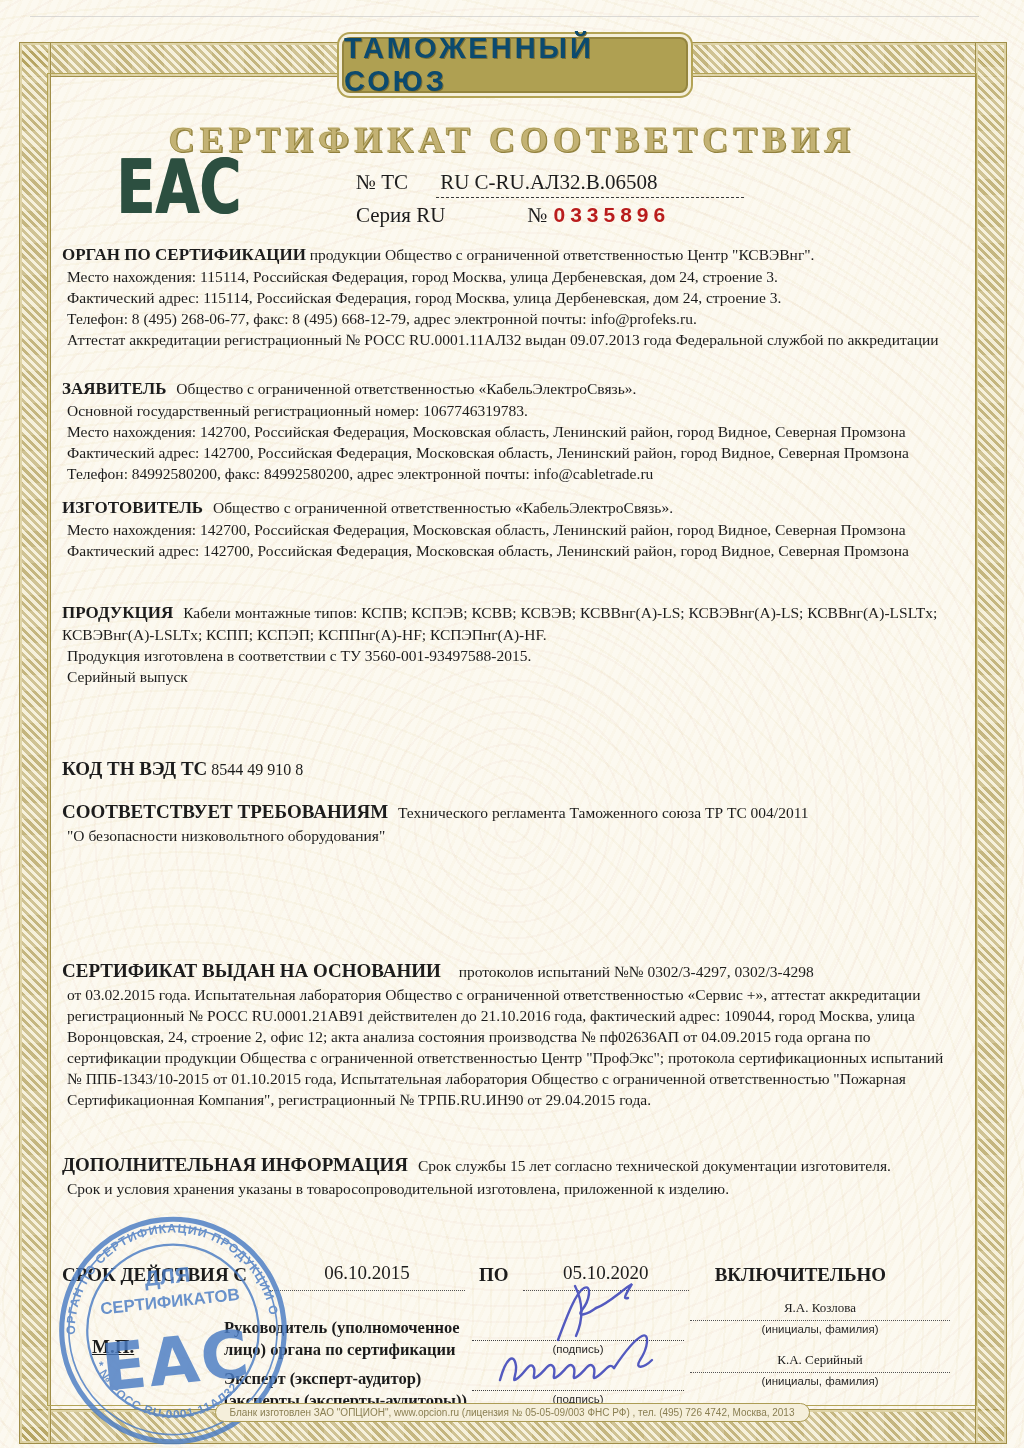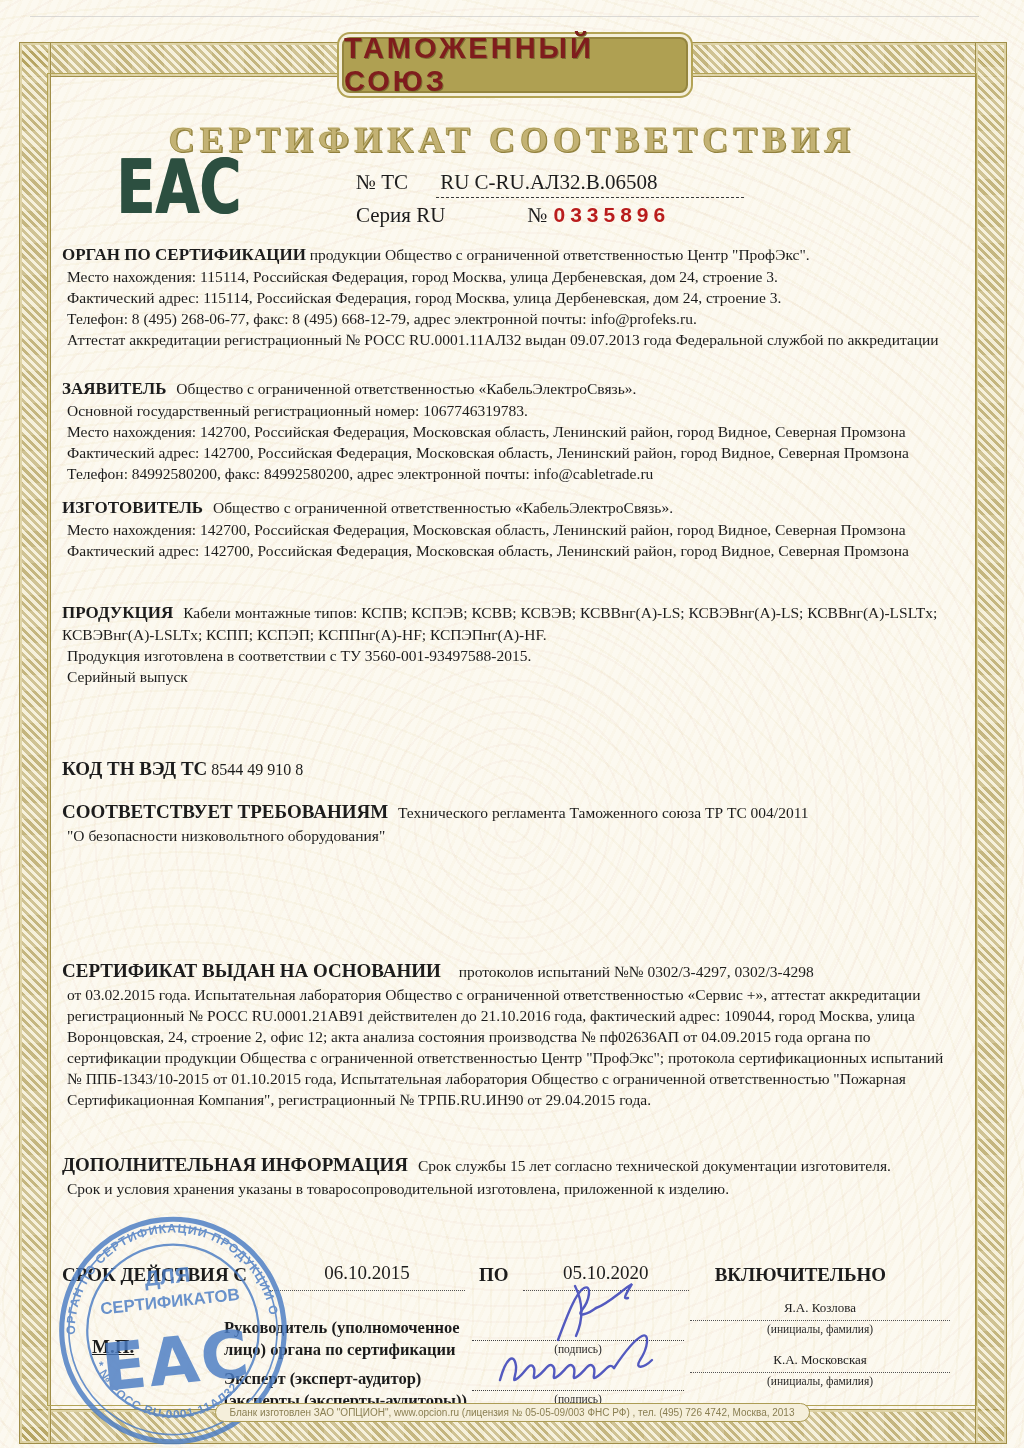--- a/index.html
+++ b/index.html
@@ -31,21 +31,21 @@
        repeating-linear-gradient(45deg, rgba(167,148,78,.45) 0 3px, rgba(247,242,222,.85) 3px 6px),
        repeating-linear-gradient(0deg, rgba(190,172,100,.5) 0 16px, rgba(236,227,192,.7) 16px 32px);}
   .inner-line{position:absolute;left:47px;top:73px;right:47px;bottom:42px;border:1.5px solid #b3a355;pointer-events:none;}
 
   
   .banner{position:absolute;left:342px;top:37px;width:342px;height:52px;
       background:#afa052;border:2px solid #94853f;border-radius:8px;
       box-shadow:0 0 0 3px #f4efda, 0 0 0 5px #b3a355;
       display:flex;align-items:center;justify-content:center;}
   .banner span{font-family:"Liberation Sans",sans-serif;font-weight:bold;font-size:29px;
-      letter-spacing:3px;color:#7f1d1d;text-shadow:1px 1px 0 #7d6f33;}
+      letter-spacing:3px;color:#0c4a6e;text-shadow:1px 1px 0 #7d6f33;}
   .eac-mark{position:absolute;left:116px;top:136px;width:90px;height:84px;
       font-family:"DejaVu Sans",sans-serif;font-weight:900;font-size:62px;color:#2c4f40;
       transform:scale(.92,1.22);transform-origin:left top;letter-spacing:0px;line-height:84px;
       text-shadow:1px 0 0 #2c4f40;}
   .cert-title{position:absolute;left:0;top:119px;width:1024px;text-align:center;
       font-family:"Liberation Serif",serif;font-weight:bold;font-size:36px;letter-spacing:5px;
       color:#c3b274;-webkit-text-stroke:.6px #96863f;
       text-shadow:1px 1px 0 #8f7f3e,-1px -1px 0 #efe7c6;}
   .numline{position:absolute;left:356px;top:170px;font-size:21px;}
   .numline .lbl{margin-right:28px;}
@@ -69,21 +69,21 @@
   .validity .date{border-bottom:1px dotted #555;text-align:center;min-width:180px;padding:0 8px 6px 8px;}
   .validity .po{font-weight:bold;margin:0 14px;padding-bottom:3px;}
   .validity .incl{font-weight:bold;margin-left:26px;padding-bottom:3px;}
 
   
   .mp{position:absolute;left:92px;top:1336px;font-weight:bold;font-size:19px;z-index:2;text-decoration:underline;}
   .role{position:absolute;left:224px;width:260px;font-weight:bold;font-size:16.5px;line-height:1.32;z-index:2;}
   .sigcol{position:absolute;width:212px;text-align:center;z-index:2;}
   .sigcol .sigbox{border-bottom:1px dotted #444;height:52px;position:relative;}
   .sigcol svg{position:absolute;left:0;bottom:-8px;}
-  .cap{font-family:Liberation Serif, serif;font-size:11.5px;color:#2a2a2a;padding-top:2px;}
+  .cap{font-family:Liberation Sans, sans-serif;font-size:11.5px;color:#2a2a2a;padding-top:2px;}
   .namecol{position:absolute;width:260px;text-align:center;z-index:2;}
   .namecol .nm{font-size:13px;padding-bottom:4px;border-bottom:1px dotted #555;}
 
   
   .stamp{position:absolute;left:48px;top:1208px;width:250px;height:245px;z-index:3;opacity:.82;
       transform:rotate(-6deg);pointer-events:none;}
   .stamp text{fill:#4a7cc4;}
 
   
   .footer{position:absolute;left:0;top:1402px;width:1024px;text-align:center;z-index:4;}
@@ -110,21 +110,21 @@
 
   <div class="numline">
     <span class="lbl">№ ТС</span><span class="val">RU C-RU.АЛ32.В.06508</span>
   </div>
   <div class="serline">
     <span class="lbl">Серия RU</span><span class="no">№</span><span class="red">0335896</span>
   </div>
 
   <div class="sec" style="top:243px">
     <span class="h">ОРГАН ПО СЕРТИФИКАЦИИ</span>
-    <span>продукции Общество с ограниченной ответственностью Центр "ПрофЭкс".</span>
+    <span>продукции Общество с ограниченной ответственностью Центр "КСВЭВнг".</span>
     <div class="ln">Место нахождения: 115114, Российская Федерация, город Москва, улица Дербеневская, дом 24, строение 3.</div>
     <div class="ln">Фактический адрес: 115114, Российская Федерация, город Москва, улица Дербеневская, дом 24, строение 3.</div>
     <div class="ln">Телефон: 8 (495) 268-06-77, факс: 8 (495) 668-12-79, адрес электронной почты: info@profeks.ru.</div>
     <div class="ln">Аттестат аккредитации регистрационный № РОСС RU.0001.11АЛ32 выдан 09.07.2013 года Федеральной службой по аккредитации</div>
   </div>
 
   <div class="sec" style="top:377px">
     <span class="h">ЗАЯВИТЕЛЬ</span>
     <span class="gap"></span><span>Общество с ограниченной ответственностью «КабельЭлектроСвязь».</span>
     <div class="ln">Основной государственный регистрационный номер: 1067746319783.</div>
@@ -210,21 +210,21 @@
       <svg width="212" height="70" viewBox="0 0 212 70">
         <g fill="none" stroke="#4149bb" stroke-width="2.4" stroke-linecap="round" opacity=".9">
           <path d="M28,52 C34,30 42,24 44,38 C45,48 38,56 46,50 C54,44 58,32 62,40 C64,46 58,54 66,48 C74,42 78,32 82,40 C84,46 78,54 86,48 C94,42 98,32 102,40 C104,46 98,54 106,48 C114,42 118,32 122,40 C124,46 118,54 126,48 C134,42 138,34 142,40"></path>
           <path d="M142,40 C150,28 162,12 170,8 C178,4 176,20 168,32 C162,42 172,40 180,32"></path>
         </g>
       </svg>
     </div>
     <div class="cap">(подпись)</div>
   </div>
   <div class="namecol" style="left:690px;top:1352px">
-    <div class="nm">К.А. Московская</div>
+    <div class="nm">К.А. Серийный</div>
     <div class="cap">(инициалы, фамилия)</div>
   </div>
 
   <svg class="stamp" viewBox="0 0 240 240">
     <defs>
       <path id="arcTop" d="M 24,120 A 96,96 0 1 1 216,120"></path>
       <path id="arcBottom" d="M 38,124 A 82,82 0 0 0 202,124"></path>
     </defs>
     <circle cx="120" cy="120" r="109" fill="none" stroke="#4a7cc4" stroke-width="5"></circle>
     <circle cx="120" cy="120" r="102" fill="none" stroke="#4a7cc4" stroke-width="1.6"></circle>

